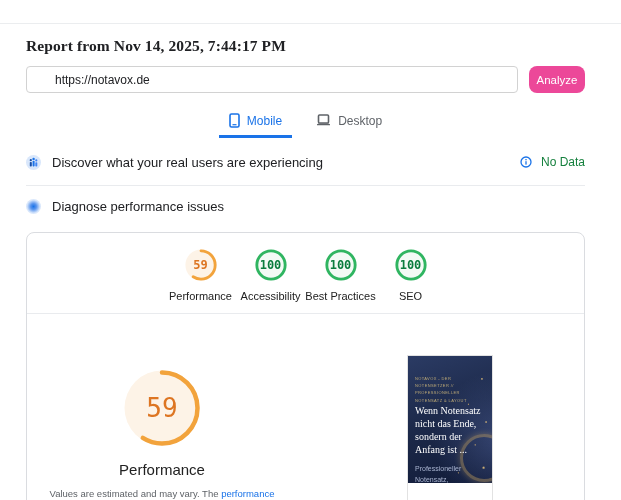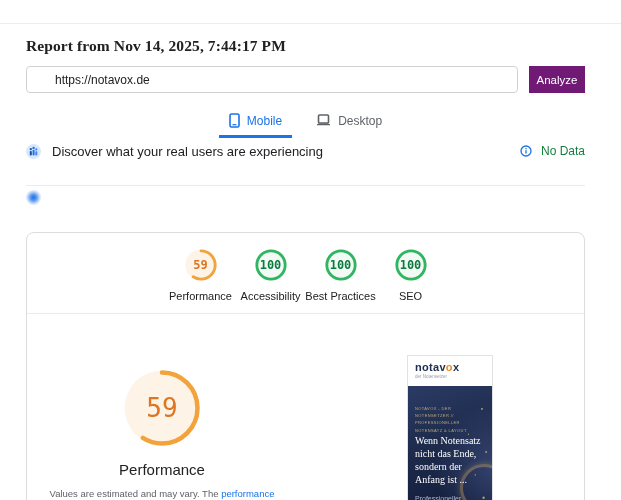--- a/index.html
+++ b/index.html
@@ -6,30 +6,30 @@
   html,body { width:621px; height:500px; overflow:hidden; background:#fff;
               font-family:"Liberation Sans", sans-serif; color:#202124; }
   .topbar { height:24px; border-bottom:1px solid #ebedef; }
   .main { padding:0 36px 0 26px; }
 
   .report-title { font-size:15.5px; font-weight:700; color:#202124; margin:13px 0 11px; letter-spacing:.1px;font-family:Liberation Serif, serif; }
 
   .url-row { display:flex; gap:11px; margin-bottom:15px; }
   .url-input { flex:1; height:27px; border:1px solid #d2d2d2; border-radius:4px;
                padding:0 28px; font-size:12px; color:#202124; font-family:"Liberation Sans",sans-serif; outline:none; }
-  .analyze-btn { width:56px; height:27px; background:#701a75; border:none; border-radius:0;
+  .analyze-btn { width:56px; height:27px; background:#ec4899; border:none; border-radius:8px;
                  color:#fff; font-size:11.5px; font-weight:500; cursor:pointer; font-family:"Liberation Sans",sans-serif; }
 
   .tabs { display:flex; justify-content:center; gap:14px; margin-bottom:6px; }
   .tab { display:flex; align-items:center; gap:7px; padding:5px 10px 7px; font-size:12px;
          font-weight:500; color:#5f6368; border-bottom:3px solid transparent; cursor:pointer; }
   .tab.active { color:#1a73e8; border-bottom-color:#1a73e8; }
   .tab svg { display:block; }
 
-  .section-row { display:flex; align-items:flex-start; height:36px; }
+  .section-row { display:flex; align-items:center; height:36px; }
   .round-icon { width:15px; height:15px; border-radius:50%; flex:0 0 auto; }
   .section-title { font-size:13px; font-weight:500; color:#202124; margin-left:11px; }
   .section-status { margin-left:auto; display:flex; align-items:center; gap:9px;
                     color:#15803d; font-size:12px; font-weight:500; cursor:pointer; }
   .hr { border-top:1px solid #e9ebee; margin:5px 0 4px; }
 
   .card { margin-top:10px; border:1px solid #dadce0; border-radius:8px; height:340px; position:relative; background:#fff; }
 
   .scores-row { display:flex; justify-content:center; padding:15px 0 11px; border-bottom:1px solid #e9ebee; }
   .score-col { width:70px; display:flex; flex-direction:column; align-items:center; cursor:pointer; }
@@ -131,20 +131,21 @@
         </svg>
       </span>
       <span>No Data</span>
     </span>
   </div>
 
   <div class="hr"></div>
 
   <div class="section-row" style="height:32px;">
     <span class="round-icon" style="background:radial-gradient(circle at 50% 50%, #1a73e8 0%, #5b96ee 28%, #d9e7fb 62%);"></span>
+    <span class="section-title">Diagnose performance issues</span>
   </div>
 
   <div class="card">
 
     <div class="scores-row">
       <div class="score-col">
         <div class="score-ring avg">
           <svg viewBox="0 0 36 36">
             <circle class="ring-bg" cx="18" cy="18" r="16.5"></circle>
             <circle class="ring-arc" cx="18" cy="18" r="15" stroke-width="3" stroke-dasharray="55.60618996853934 94.24777960769379"></circle>
@@ -195,24 +196,20 @@
           <span class="score-num">59</span>
         </div>
         <div class="gauge-title">Performance</div>
         <div class="disclaimer">
           <span>Values are estimated and may vary. The </span><span class="lnk">performance score is calculated</span>
         </div>
 
       </div>
 
       <div class="thumb">
-        <div class="thumb-header">
-          <div class="thumb-logo"><span>notav</span><span class="o">o</span><span>x</span></div>
-          <div class="thumb-tagline">der Notensetzer</div>
-        </div>
         <div class="thumb-hero">
           <div class="thumb-ring"></div>
           <div class="thumb-kicker">Notavox - der Notensetzer // Professioneller Notensatz &amp; Layout</div>
           <div class="thumb-headline">Wenn Notensatz nicht das Ende, sondern der Anfang ist ...</div>
           <div class="thumb-body">Professioneller Notensatz, druckfertiges Layout, realistische Klangausgabe für Instrumental- und Chorpartituren</div>
 
         </div>
       </div>
     </div>
 

